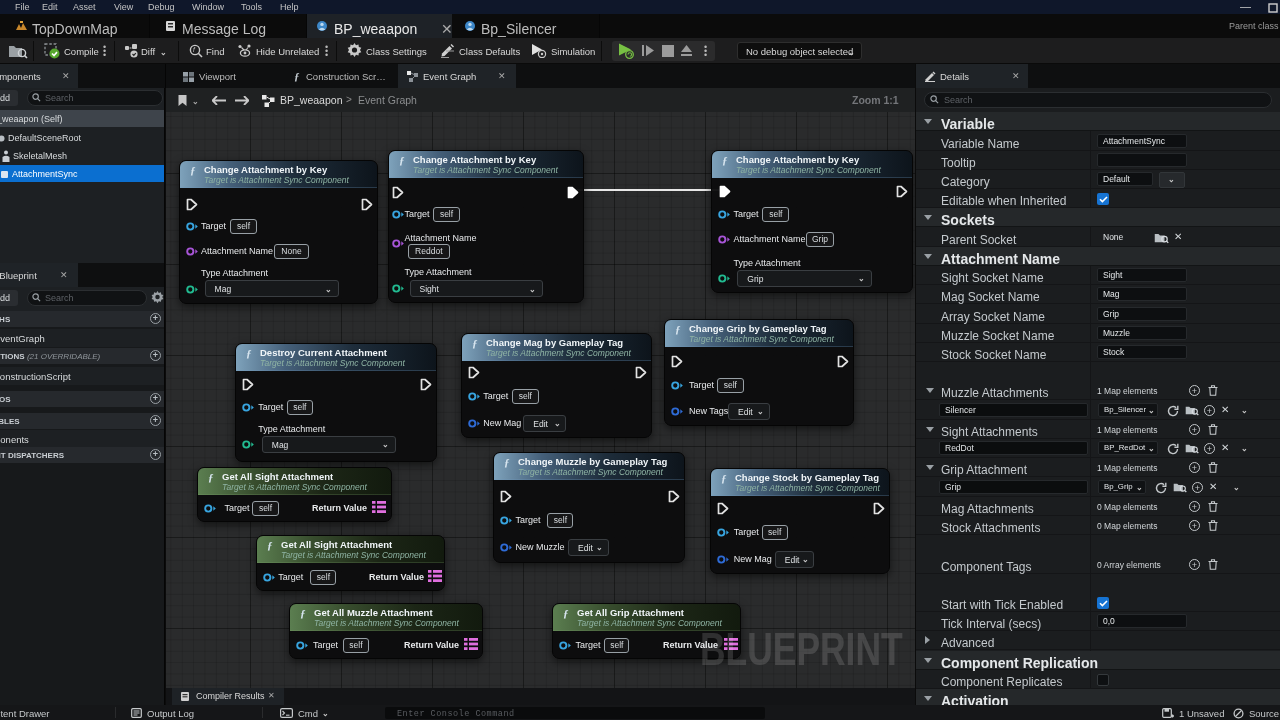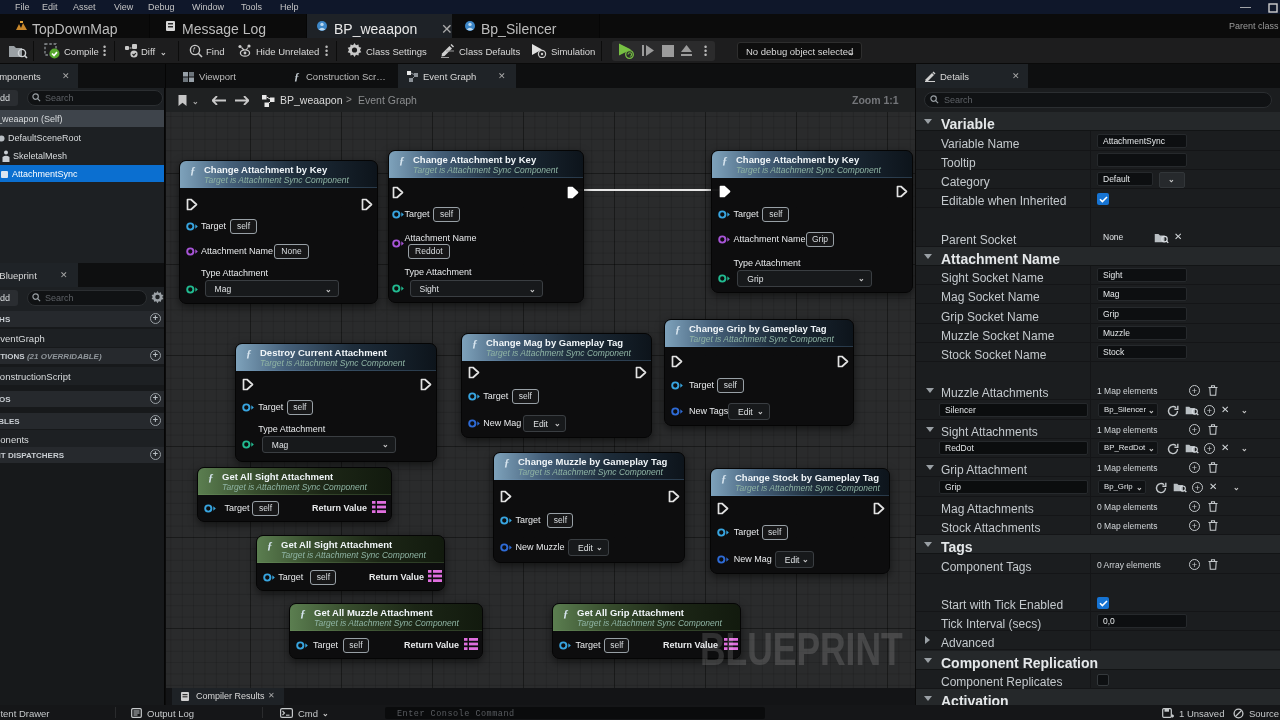--- a/index.html
+++ b/index.html
@@ -267,21 +267,21 @@
 
   <div class="abs" style="left:0;top:223px;width:165px;height:394px;background:#17191b"></div>
   <div class="bhdr" style="top:223px">
         <span style="left:-24px">GRAPHS</span>
         <div class="plus" style="left:150px;top:2px">+</div>
       </div>
   <div class="brow" style="top:241px">
         <span style="left:-6px">EventGraph</span>
       </div>
   <div class="bhdr" style="top:260px">
-        <span style="left:-22px">FUNCTIONS <i style="font-weight:bold;color:#8f959a">(21 OVERRIDABLE)</i></span>
+        <span style="left:-22px">FUNCTIONS <i style="font-weight:normal;color:#8f959a">(21 OVERRIDABLE)</i></span>
         <div class="plus" style="left:150px;top:2px">+</div>
       </div>
   <div class="brow" style="top:279px">
         <span style="left:-7px">ConstructionScript</span>
       </div>
   <div class="bhdr" style="top:303px">
         <span style="left:-25px">MACROS</span>
         <div class="plus" style="left:150px;top:2px">+</div>
       </div>
   <div class="bhdr" style="top:325px">
@@ -731,20 +731,24 @@
         <div class="abs" style="left:243px;top:2px;width:26px;height:16px;background:#26292c;border:1px solid #323639;border-radius:2px"></div>
         <span class="chev" style="left:252px;top:5px">⌄</span>
       </div>
   <div class="drow" style="top:101px">
         <span class="dlbl">Editable when Inherited</span>
     <div class="abs" style="left:181px;top:4px;width:12px;height:12px;background:#1673d2;border-radius:2px"></div>
     <svg class="abs" style="left:183px;top:7px" width="9" height="7" viewBox="0 0 9 7">
           <path d="M1 3.2 L3.4 5.6 L8 1" stroke="#fff" stroke-width="1.6" fill="none"></path>
         </svg>
       </div>
+  <div class="dhdr" style="top:120px">
+        <div class="tri"></div>
+        <span>Sockets</span>
+      </div>
   <div class="drow" style="top:140px">
         <span class="dlbl">Parent Socket</span>
         <div class="dfield" style="width:52px;background:transparent;border-color:transparent">None</div>
     <svg class="abs" style="left:238px;top:4px" width="15" height="12" viewBox="0 0 20 15">
           <path d="M1 2 h5 l2 2 h6 v9 h-13 z" fill="#b9bfc3"></path>
           <circle cx="14" cy="9" r="3.6" fill="none" stroke="#d6dade" stroke-width="1.6"></circle>
           <line x1="16.6" y1="11.6" x2="19" y2="14" stroke="#d6dade" stroke-width="1.8"></line>
         </svg>
     <span class="abs" style="left:258px;top:3px;color:#d3d7da;font-size:10px">✕</span>
       </div>
@@ -754,21 +758,21 @@
       </div>
   <div class="drow" style="top:178px">
         <span class="dlbl">Sight Socket Name</span>
         <div class="dfield">Sight</div>
       </div>
   <div class="drow" style="top:197px">
         <span class="dlbl">Mag Socket Name</span>
         <div class="dfield">Mag</div>
       </div>
   <div class="drow" style="top:217px">
-        <span class="dlbl">Grip Socket Name</span>
+        <span class="dlbl">Array Socket Name</span>
         <div class="dfield">Grip</div>
       </div>
   <div class="drow" style="top:236px">
         <span class="dlbl">Muzzle Socket Name</span>
         <div class="dfield">Muzzle</div>
       </div>
   <div class="drow" style="top:255px">
         <span class="dlbl">Stock Socket Name</span>
         <div class="dfield">Stock</div>
       </div>
@@ -859,24 +863,20 @@
           <path d="M0.5 2.5 h9 M3.5 2.5 V0.8 h3 v1.7 M1.8 2.5 l0.5 7.7 h5.4 l0.5-7.7" stroke="#c3c7ca" stroke-width="1.1" fill="none"></path>
         </svg>
       </div>
   <div class="drow" style="top:428px">
         <span class="dlbl">Stock Attachments</span>
         <span class="dval">0 Map elements</span>
     <div class="icoplus" style="left:273px">+</div>
     <svg class="itrash" style="left:292px" viewBox="0 0 10 11">
           <path d="M0.5 2.5 h9 M3.5 2.5 V0.8 h3 v1.7 M1.8 2.5 l0.5 7.7 h5.4 l0.5-7.7" stroke="#c3c7ca" stroke-width="1.1" fill="none"></path>
         </svg>
-      </div>
-  <div class="dhdr" style="top:447px">
-        <div class="tri"></div>
-        <span>Tags</span>
       </div>
   <div class="drow" style="top:467px">
         <span class="dlbl">Component Tags</span>
         <span class="dval">0 Array elements</span>
     <div class="icoplus" style="left:273px">+</div>
     <svg class="itrash" style="left:292px" viewBox="0 0 10 11">
           <path d="M0.5 2.5 h9 M3.5 2.5 V0.8 h3 v1.7 M1.8 2.5 l0.5 7.7 h5.4 l0.5-7.7" stroke="#c3c7ca" stroke-width="1.1" fill="none"></path>
         </svg>
       </div>
   <div class="drow" style="top:505px">

